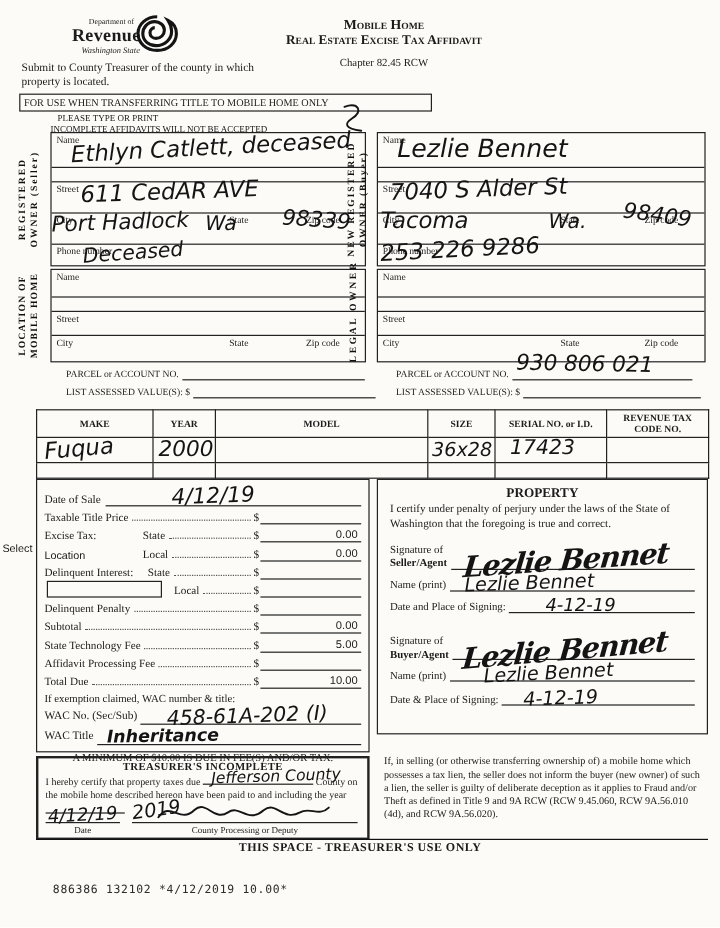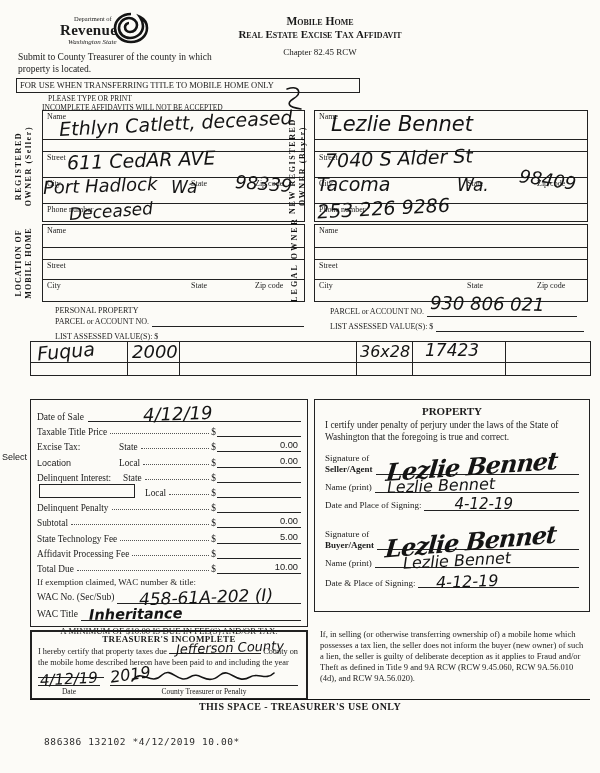--- a/index.html
+++ b/index.html
@@ -166,21 +166,20 @@
         <span class="flabel">Street</span>
       </div>
     <div class="frow bt" style="height:22px;">
       <span class="flabel">City</span>
       <span class="flabel" style="left:152px;">State</span>
       <span class="flabel" style="left:222px;">Zip code</span>
     </div>
   </div>
 
   <div class="abs" style="left:55px;top:306px;font-size:8px;line-height:1.25;">
-    <div>PERSONAL PROPERTY</div>
     <div style="display:flex;align-items:flex-end;">
       <span>PARCEL or ACCOUNT NO.</span>
       <span class="uline" style="width:152px;margin-left:3px;"></span>
     </div>
     <div style="display:flex;align-items:flex-end;margin-top:4px;">
       <span>LIST ASSESSED VALUE(S): $</span>
       <span class="uline" style="width:152px;margin-left:3px;"></span>
     </div>
   </div>
   <div class="abs" style="left:330px;top:306px;font-size:8px;line-height:1.25;">
@@ -198,20 +197,28 @@
   <table class="veh abs" style="left:30px;top:341px;">
     <colgroup>
         <col style="width:97px">
         <col style="width:52px">
         <col style="width:177px">
         <col style="width:56px">
         <col style="width:93px">
         <col style="width:85px">
       </colgroup>
     <tbody>
+        <tr>
+      <th>MAKE</th>
+      <th>YEAR</th>
+      <th>MODEL</th>
+      <th>SIZE</th>
+      <th>SERIAL NO. or I.D.</th>
+      <th style="width:85px;">REVENUE TAX CODE NO.</th>
+    </tr>
     <tr style="height:21px;">
       <td>
             <span class="hw" style="left:6px;top:0px;font-size:19px;transform:rotate(-5deg);">Fuqua</span>
           </td>
       <td>
             <span class="hw" style="left:4px;top:1px;font-size:18px;">2000</span>
           </td>
       <td>
             <span class="hw"></span>
           </td>
@@ -392,21 +399,21 @@
           <span class="hw" style="left:2px;bottom:-2px;font-size:15px;transform:rotate(-3deg);">4/12/19</span>
         </div>
         <div class="small-label">Date</div>
       </div>
       <div style="flex:1;">
         <div class="afill" style="height:12px;">
           <svg style="position:absolute;left:18px;bottom:-3px;" width="150" height="22" viewBox="0 0 150 22">
             <path d="M4 15 C14 1 22 21 34 9 C44 0 50 19 62 11 C72 4 78 21 92 9 C102 1 108 19 122 11 C130 6 138 15 146 7" fill="none" stroke="#141414" stroke-width="1.6" stroke-linecap="round"></path>
           </svg>
         </div>
-        <div class="small-label">County Treasurer or Penalty</div>
+        <div class="small-label">County Processing or Deputy</div>
       </div>
     </div>
   </div>
 
   <div class="abs" style="left:320px;top:629px;width:266px;font-size:8.5px;line-height:1.28;text-align:left;">If, in selling (or otherwise transferring ownership of) a mobile home which possesses a tax lien, the seller does not inform the buyer (new owner) of such a lien, the seller is guilty of deliberate deception as it applies to Fraud and/or Theft as defined in Title 9 and 9A RCW (RCW 9.45.060, RCW 9A.56.010 (4d), and RCW 9A.56.020).</div>
 
   <div class="abs" style="left:30px;top:699px;width:560px;border-top:1.6px solid #111;"></div>
   <div class="abs" style="left:0;top:701px;width:600px;text-align:center;font-size:10px;font-weight:bold;letter-spacing:.4px;">THIS SPACE - TREASURER'S USE ONLY</div>
 
   <div class="abs" style="left:44px;top:736px;font-family:'DejaVu Sans Mono',monospace;font-size:9.5px;letter-spacing:.6px;color:#2c2c2c;">886386 132102 *4/12/2019 10.00*</div>

